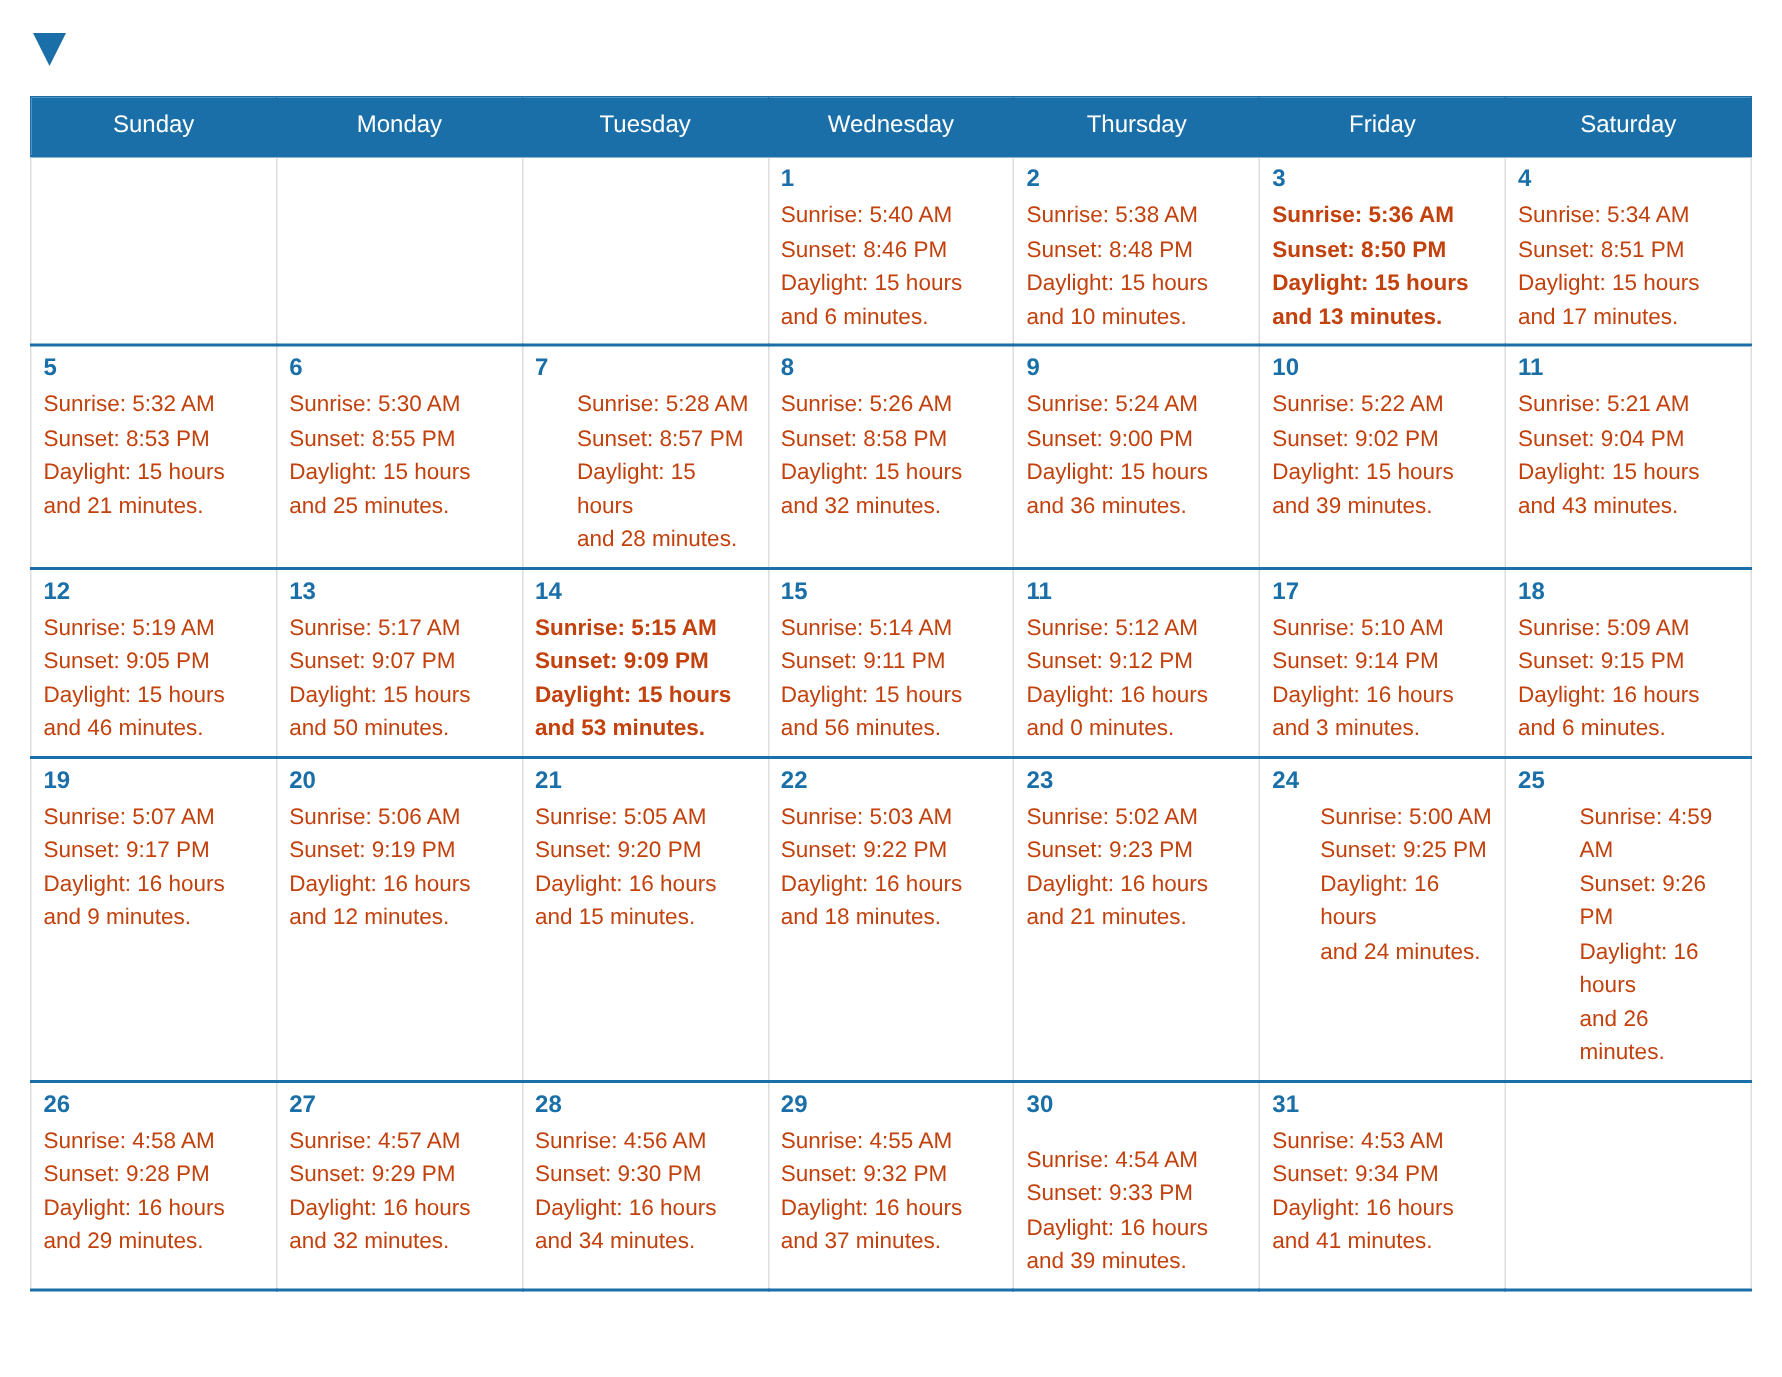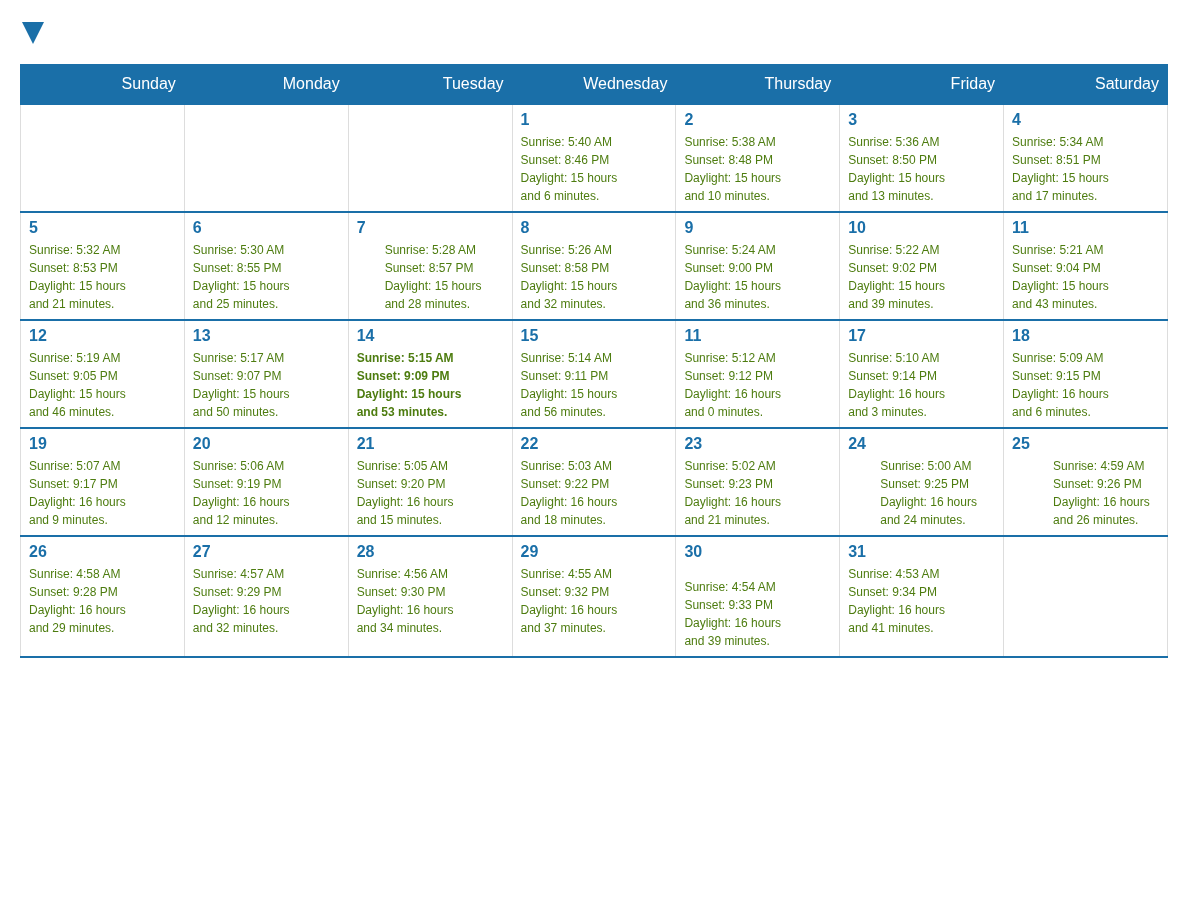--- a/index.html
+++ b/index.html
@@ -43,42 +43,42 @@
       width: 100%;
       border-collapse: collapse;
       border: 1px solid #ccc;
     }
     .calendar th {
       background-color: #1a6fa8;
       color: white;
       font-size: 16px;
       font-weight: normal;
       padding: 10px 8px;
-      text-align: right;
+      text-align: center;
       border: 1px solid #1a6fa8;
     }
     .calendar td {
       vertical-align: top;
       padding: 6px 8px;
       border: 1px solid #ddd;
       width: 14.28%;
       min-height: 100px;
       font-size: 13px;
       color: #333;
     }
     .day-number {
       font-size: 16px;
       font-weight: bold;
       color: #1a6fa8;
       display: block;
       margin-bottom: 4px;
     }
     .day-info {
-      font-size: 12px;
-      color: #4d7c0f;
+      font-size: 15px;
+      color: #c2410c;
       line-height: 1.5;
     }
     .calendar tr {
       border-bottom: 2px solid #1a6fa8;
     }
     .empty-cell {
       background: #fff;
     }
   </style>
 </head>
@@ -128,21 +128,21 @@
         </td>
         <td>
           <span class="day-number">2</span>
           <div class="day-info" style="white-space: pre-line;">Sunrise: 5:38 AM
 Sunset: 8:48 PM
 Daylight: 15 hours
 and 10 minutes.</div>
         </td>
         <td>
           <span class="day-number">3</span>
-          <div class="day-info" style="white-space: pre-line;">Sunrise: 5:36 AM
+          <div class="day-info" style="white-space: pre-line; font-weight: bold;">Sunrise: 5:36 AM
 Sunset: 8:50 PM
 Daylight: 15 hours
 and 13 minutes.</div>
         </td>
         <td>
           <span class="day-number">4</span>
           <div class="day-info" style="white-space: pre-line;">Sunrise: 5:34 AM
 Sunset: 8:51 PM
 Daylight: 15 hours
 and 17 minutes.</div>

